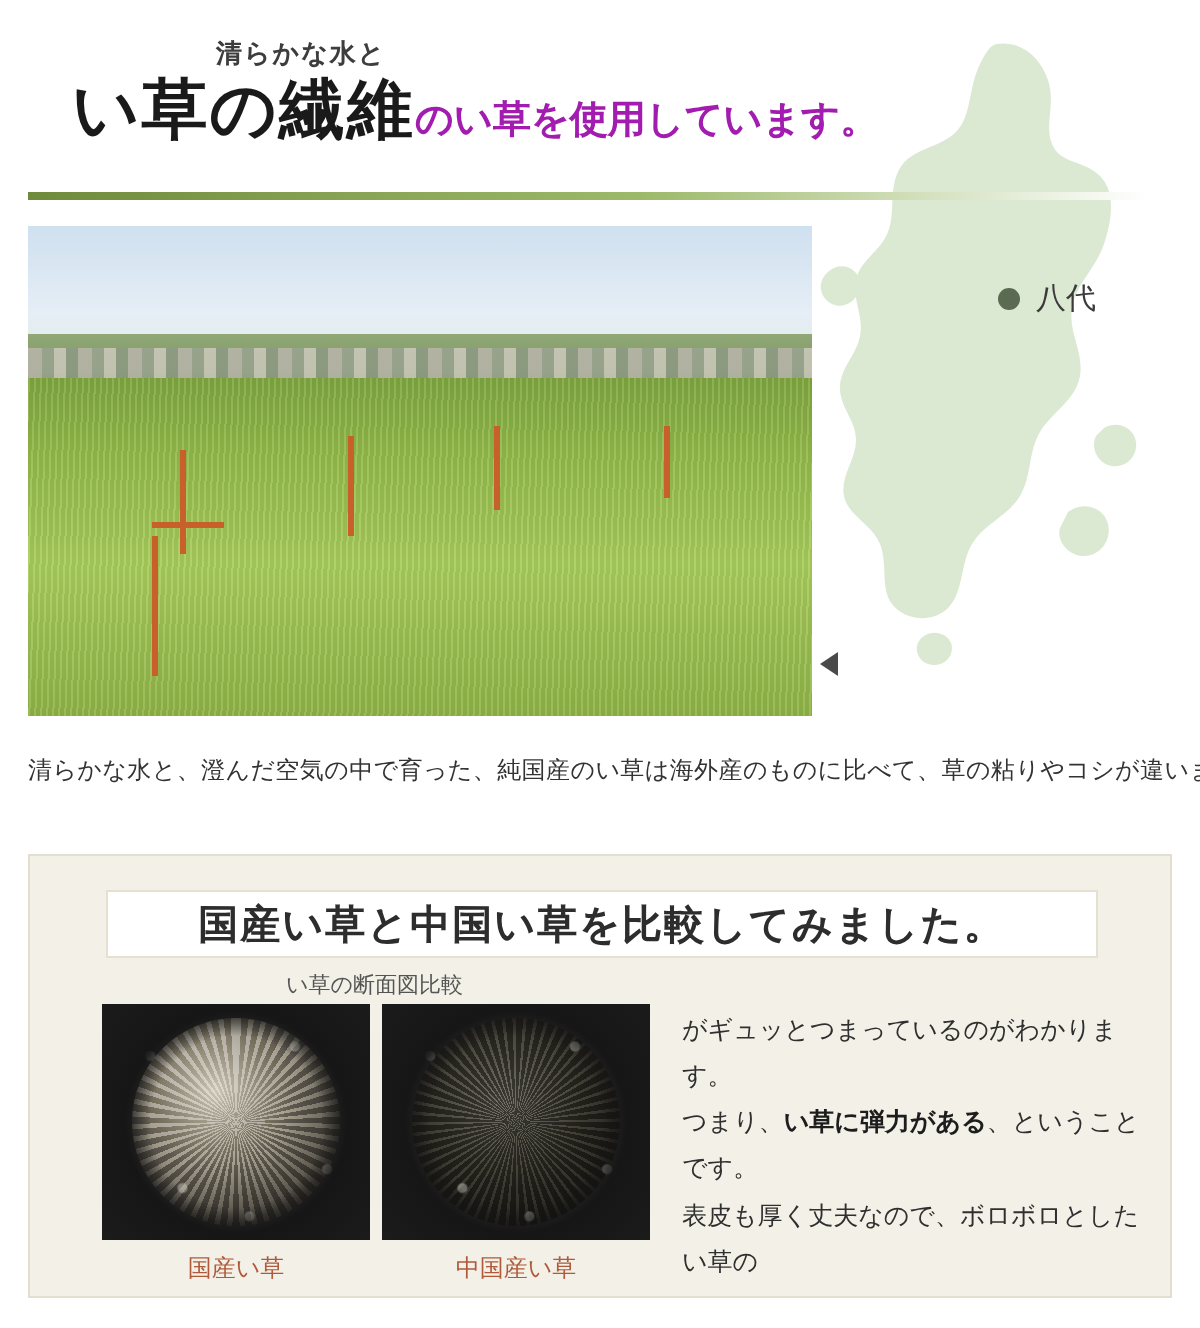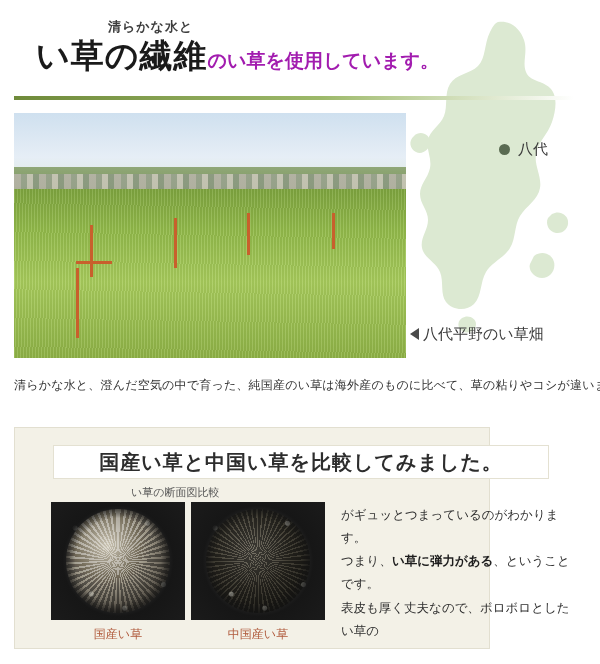--- a/index.html
+++ b/index.html
@@ -171,21 +171,21 @@
     color: #333;
     letter-spacing: .2px;
     white-space: nowrap;
   }
 
   
   .panel {
     position: absolute;
     left: 14px;
     top: 427px;
-    width: 476px;
+    width: 572px;
     height: 222px;
     background: #f3f1e7;
     border: 1px solid #e2dfd0;
   }
   .panel-title {
     position: absolute;
     left: 38px;
     top: 17px;
     width: 496px;
     height: 34px;
@@ -196,21 +196,21 @@
     justify-content: center;
     font-size: 20px;
     font-weight: bold;
     color: #2d2d2d;
     letter-spacing: 1px;
     font-family: "Liberation Serif", serif;
   }
 
   .sem-label {
     position: absolute;
-    left: 116px;
+    left: 128px;
     top: 57px;
     font-size: 11px;
     color: #555;
     text-align: center;
   }
 
   .sem {
     position: absolute;
     top: 74px;
     width: 134px;
@@ -330,21 +330,21 @@
       <div class="post p1"></div>
       <div class="post p2"></div>
     </div>
 
     <div class="map-dot-row">
       <span class="map-dot"></span>
       <span class="map-label">八代</span>
     </div>
 
     <div class="photo-caption">
-      <span class="tri"></span><span>八代平野のい草畑</span>
+      <span class="tri"></span>
     </div>
 
     <div class="lead-text">清らかな水と、澄んだ空気の中で育った、純国産のい草は海外産のものに比べて、草の粘りやコシが違います。</div>
   </div>
 
   <div class="panel">
 
     <div class="panel-title">国産い草と中国い草を比較してみました。</div>
 
     <div class="sem-label">い草の断面図比較</div>

